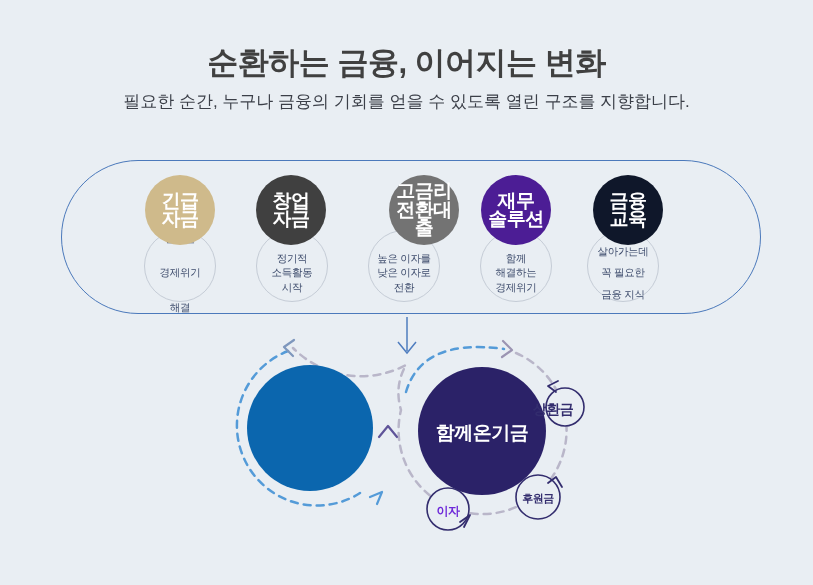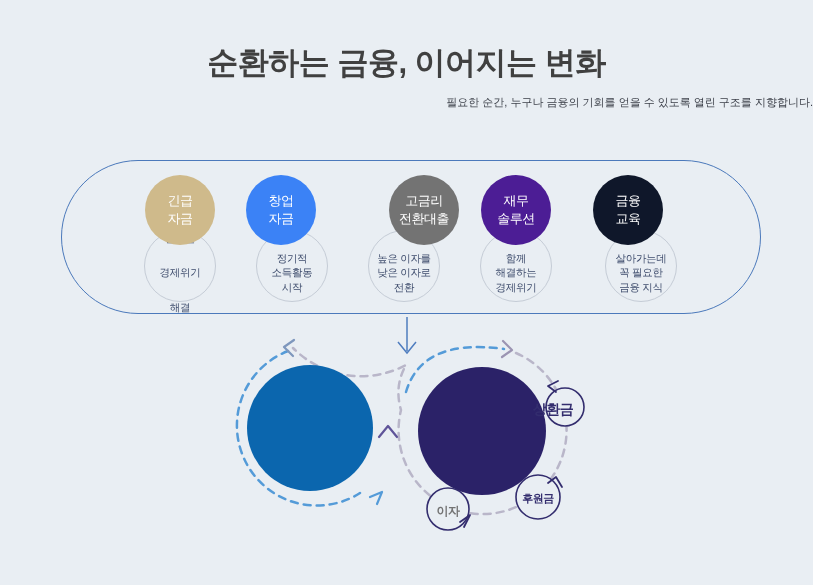--- a/index.html
+++ b/index.html
@@ -7,40 +7,40 @@
   body { font-family:"Liberation Sans","DejaVu Sans",sans-serif; overflow:hidden; }
   .page { position:relative; width:813px; height:585px; }
 
   .title {
     position:absolute; top:28px; left:0; width:100%;
     text-align:center; font-size:31px; font-weight:800;
     color:#404040; letter-spacing:-0.5px;margin-top:14px;
   }
   .subtitle {
     position:absolute; top:91px; left:0; width:100%;
-    text-align:right; font-size:11px; line-height:22px; color:#3b3f48;
+    text-align:center; font-size:17px; line-height:22px; color:#3b3f48;
   }
 
   .pill {
     position:absolute; left:61px; top:160px; width:700px; height:154px;
     border:1px solid #4b79bb; border-radius:77px; background:transparent;
   }
 
   .program { position:absolute; top:0; left:0; }
   .desc-circle {
     position:absolute; top:230px; width:72px; height:72px;
     border:1px solid #c5ccd6; border-radius:50%;
     display:flex; flex-direction:column; align-items:center; justify-content:center;
     padding-top:13px; text-align:center;
     font-size:10.5px; line-height:14.5px; color:#3f4d6d; letter-spacing:-0.3px;
   }
   .main-circle {
     position:absolute; top:175px; width:70px; height:70px; border-radius:50%;
     display:flex; flex-direction:column; align-items:center; justify-content:center;
-    text-align:center; color:#ffffff; font-size:13px; font-weight:400;
+    text-align:center; color:#ffffff; font-size:19px; font-weight:700;
     line-height:18.5px; letter-spacing:-0.5px;
   }
 
   .cycle-svg { position:absolute; left:0; top:0; width:813px; height:585px; z-index:1; }
 
   .circle-label {
     position:absolute; z-index:2; text-align:center;
     color:#ffffff; font-size:19px; font-weight:700; letter-spacing:-0.5px;
   }
   .badge-label {
@@ -72,21 +72,21 @@
       <span>자금</span>
     </div>
   </div>
 
   <div class="program">
     <div class="desc-circle" style="left:256px;">
       <span>정기적</span>
       <span>소득활동</span>
       <span>시작</span>
     </div>
-    <div class="main-circle" style="left: 246px; background-color: #3b82f6;">
+    <div class="main-circle" style="left: 256px; background-color: #404040;">
       <span>창업</span>
       <span>자금</span>
     </div>
   </div>
 
   <div class="program">
     <div class="desc-circle" style="left:368px;">
       <span>높은 이자를</span>
       <span>낮은 이자로</span>
       <span>전환</span>
@@ -103,21 +103,21 @@
       <span>해결하는</span>
       <span>경제위기</span>
     </div>
     <div class="main-circle" style="left: 481px; background-color: #4c1d95;">
       <span>재무</span>
       <span>솔루션</span>
     </div>
   </div>
 
   <div class="program">
-    <div class="desc-circle" style="left:605px;">
+    <div class="desc-circle" style="left:587px;justify-content:space-between;">
       <span>살아가는데</span>
       <span>꼭 필요한</span>
       <span>금융 지식</span>
     </div>
     <div class="main-circle" style="left: 593px; background-color: #0f172a;">
       <span>금융</span>
       <span>교육</span>
     </div>
   </div>
 
@@ -140,18 +140,19 @@
     <circle cx="482" cy="431" r="64" style="fill: rgb(43, 34, 104);"></circle>
 
     <circle cx="565" cy="407" r="19" stroke-width="1.6" fill="#e9eef3" style="stroke: rgb(51, 45, 110);"></circle>
     <path d="M558 381 L548 386 L556 392" fill="none" stroke-width="1.8" stroke-linecap="round" stroke-linejoin="round" style="stroke: rgb(51, 45, 110);"></path>
     <circle cx="538" cy="497" r="22" stroke-width="1.6" fill="#e9eef3" style="stroke: rgb(51, 45, 110);"></circle>
     <path d="M562 487 L556 477 L548 483" fill="none" stroke-width="1.8" stroke-linecap="round" stroke-linejoin="round" style="stroke: rgb(51, 45, 110);"></path>
     <circle cx="448" cy="509" r="21" stroke-width="1.6" fill="#e9eef3" style="stroke: rgb(51, 45, 110);"></circle>
     <path d="M460 522 L470 515 L464 527" fill="none" stroke-width="1.8" stroke-linecap="round" stroke-linejoin="round" style="stroke: rgb(51, 45, 110);"></path>
   </svg>
 
+  <div class="circle-label" style="left:417px; top:420px; width:130px;">함께온기금</div>
 
   <div class="badge-label" style="left: 529px; top: 401px; width: 48px; font-size: 14px; color: rgb(51, 45, 110);">상환금</div>
   <div class="badge-label" style="left: 514px; top: 491px; width: 48px; font-size: 11px; color: rgb(51, 45, 110);">후원금</div>
-  <div class="badge-label" style="left: 430px; top: 503px; width: 36px; font-size: 12px; color: #737373;">이자</div>
+  <div class="badge-label" style="left: 430px; top: 503px; width: 36px; font-size: 12px; color: #6d28d9;">이자</div>
 
 </div>
 
 </body></html>

